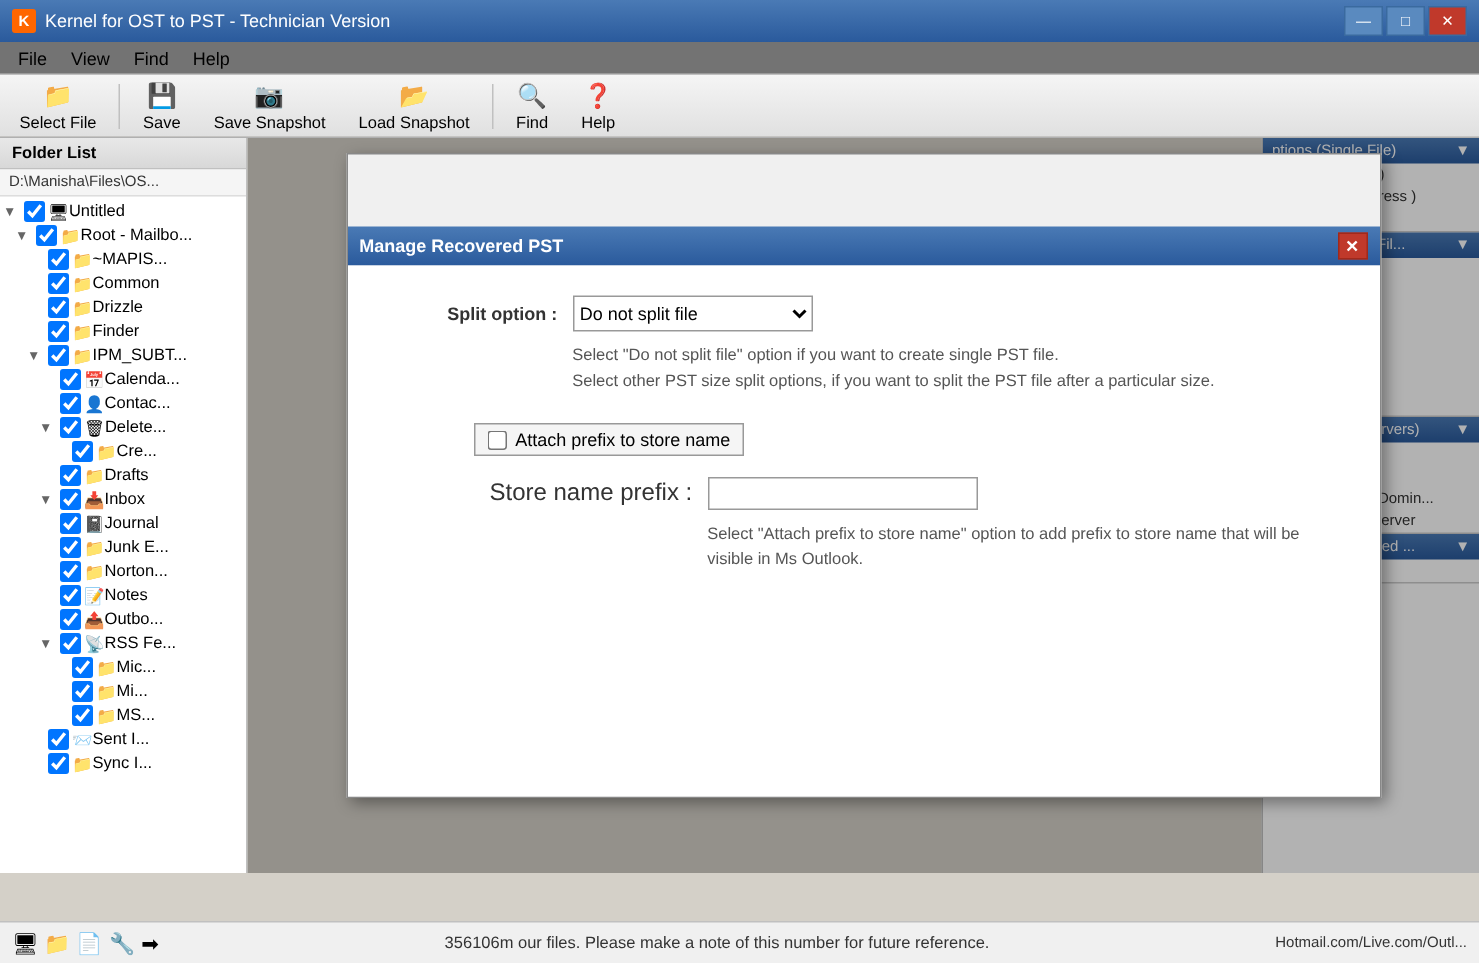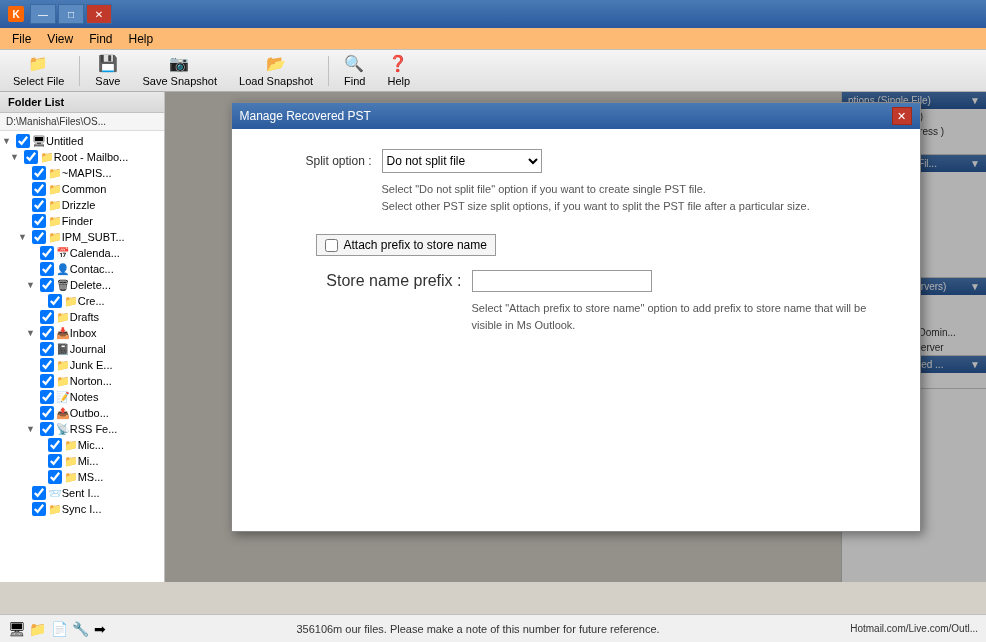--- a/index.html
+++ b/index.html
@@ -51,21 +51,21 @@
       font-size: 10px;
       display: flex;
       align-items: center;
       justify-content: center;
       cursor: pointer;
     }
     .title-bar-btn.close { background: #c0392b; }
 
     
     .menu-bar {
-      background: #fdba74;
+      background: #737373;
       height: 22px;
       display: flex;
       align-items: center;
       padding: 0 4px;
       border-bottom: 1px solid #c0c0c0;
     }
     .menu-item {
       padding: 2px 8px;
       font-size: 12px;
       cursor: pointer;
@@ -213,21 +213,22 @@
       position: relative;
     }
     .dialog-titlebar {
       background: linear-gradient(to bottom, #4a7ab5, #2a5a9c);
       color: white;
       height: 26px;
       display: flex;
       align-items: center;
       padding: 0 8px;
       font-size: 12px;
-      font-weight: normal;
+      font-weight: bold;
+      margin-top: 48px;
     }
     .dialog-titlebar-title { flex: 1; }
     .dialog-close-btn {
       width: 20px;
       height: 18px;
       background: #c0392b;
       border: 1px solid #a0291b;
       color: white;
       font-size: 11px;
       display: flex;
@@ -253,20 +254,21 @@
       display: flex;
       align-items: center;
       margin-bottom: 8px;
     }
     .form-label {
       width: 130px;
       font-size: 12px;
       color: #333;
       text-align: right;
       padding-right: 10px;
+      font-weight: bold;
     }
 
     .split-select {
       display: flex;
       align-items: center;
       gap: 4px;
     }
     .split-select select {
       width: 160px;
       height: 24px;
@@ -394,20 +396,21 @@
       bottom: 0;
       left: 0;
       right: 0;
     }
   </style>
 </head>
 <body>
 
 <div class="title-bar">
   <div class="title-bar-icon">K</div>
+  <span class="title-bar-title">Kernel for OST to PST - Technician Version</span>
   <div class="title-bar-controls">
     <div class="title-bar-btn">—</div>
     <div class="title-bar-btn">□</div>
     <div class="title-bar-btn close">✕</div>
   </div>
 </div>
 
 <div class="menu-bar">
   <div class="menu-item">File</div>
   <div class="menu-item">View</div>

